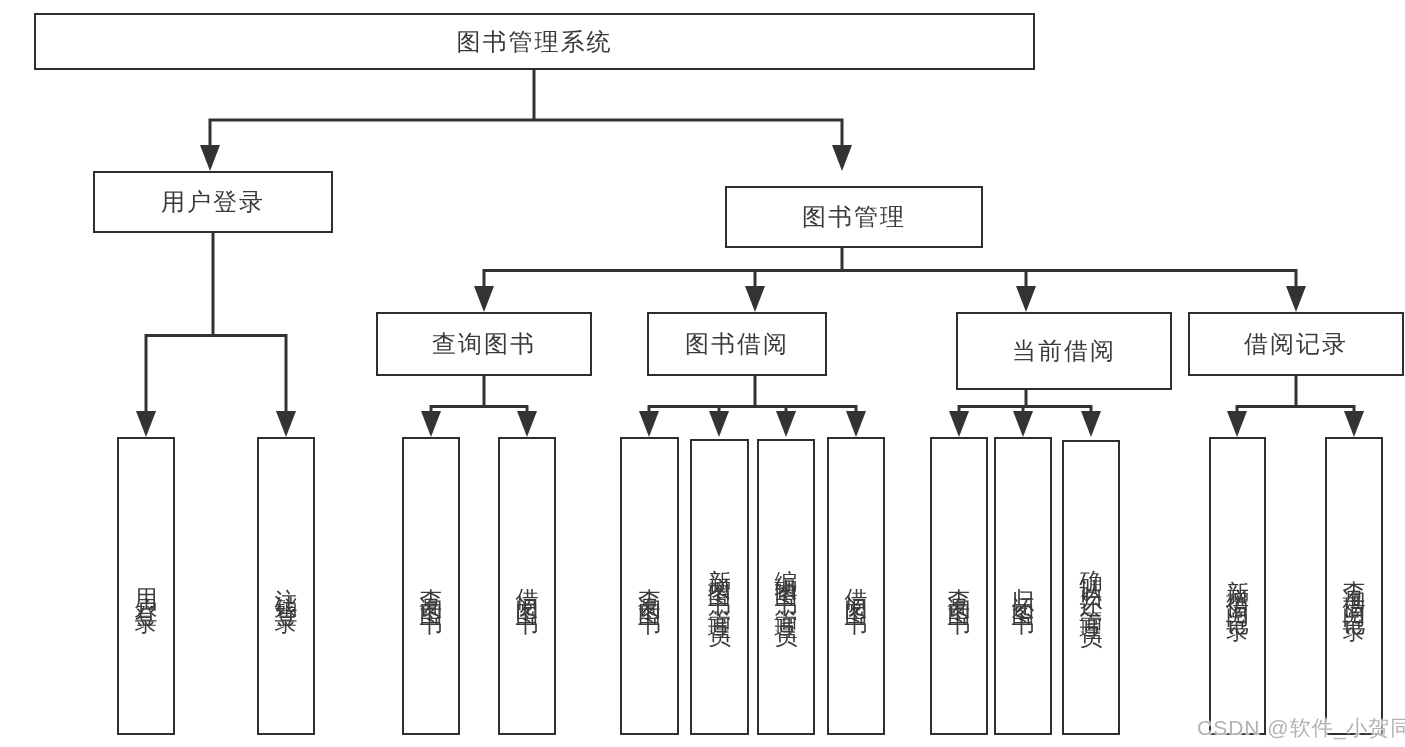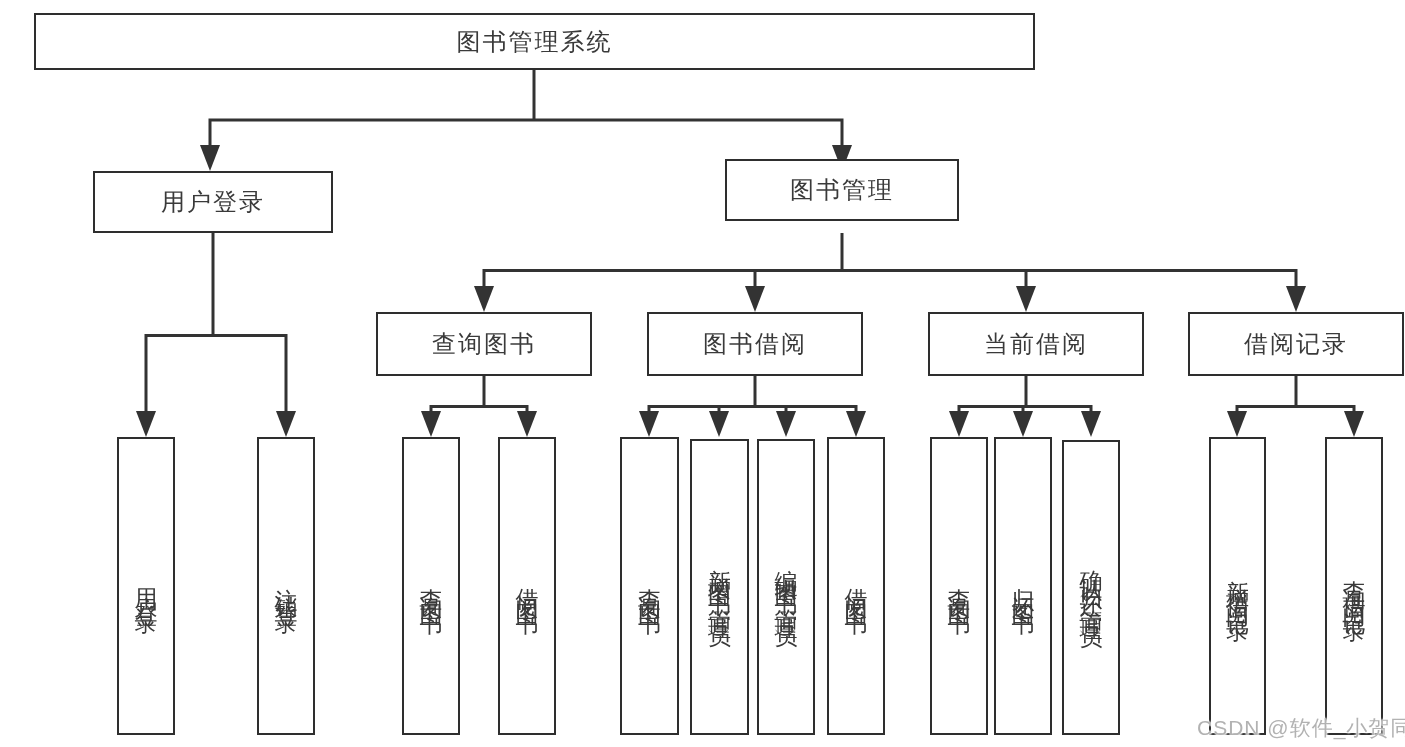--- a/index.html
+++ b/index.html
@@ -102,31 +102,31 @@
     </g>
   </svg>
 
   <div class="box h-label" style="left:22px;top:13px;width:1001px;height:57px">
     <span>图书管理系统</span>
   </div>
 
   <div class="box h-label" style="left:81px;top:171px;width:240px;height:62px">
     <span>用户登录</span>
   </div>
-  <div class="box h-label" style="left:713px;top:159px;width:234px;height:62px">
+  <div class="box h-label" style="left:713px;top:186px;width:258px;height:62px">
     <span>图书管理</span>
   </div>
 
   <div class="box h-label" style="left:364px;top:312px;width:216px;height:64px">
     <span>查询图书</span>
   </div>
-  <div class="box h-label" style="left:635px;top:312px;width:216px;height:64px">
+  <div class="box h-label" style="left:635px;top:312px;width:180px;height:64px">
     <span>图书借阅</span>
   </div>
-  <div class="box h-label" style="left:916px;top:312px;width:216px;height:64px">
+  <div class="box h-label" style="left:944px;top:312px;width:216px;height:78px">
     <span>当前借阅</span>
   </div>
   <div class="box h-label" style="left:1176px;top:312px;width:216px;height:64px">
     <span>借阅记录</span>
   </div>
 
   <div class="box v-label" style="left:105px;top:437px;width:58px;height:298px">
     <span>用户登录</span>
   </div>
   <div class="box v-label" style="left:245px;top:437px;width:58px;height:298px">

